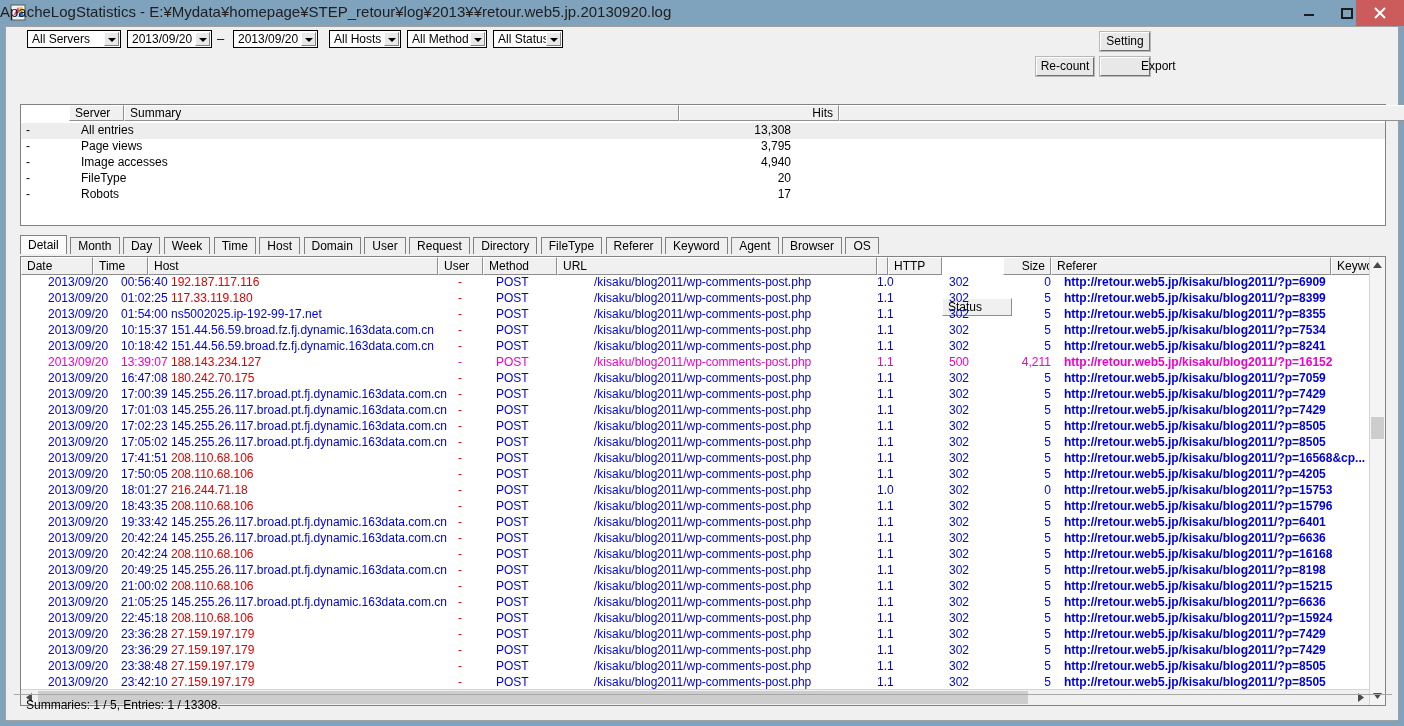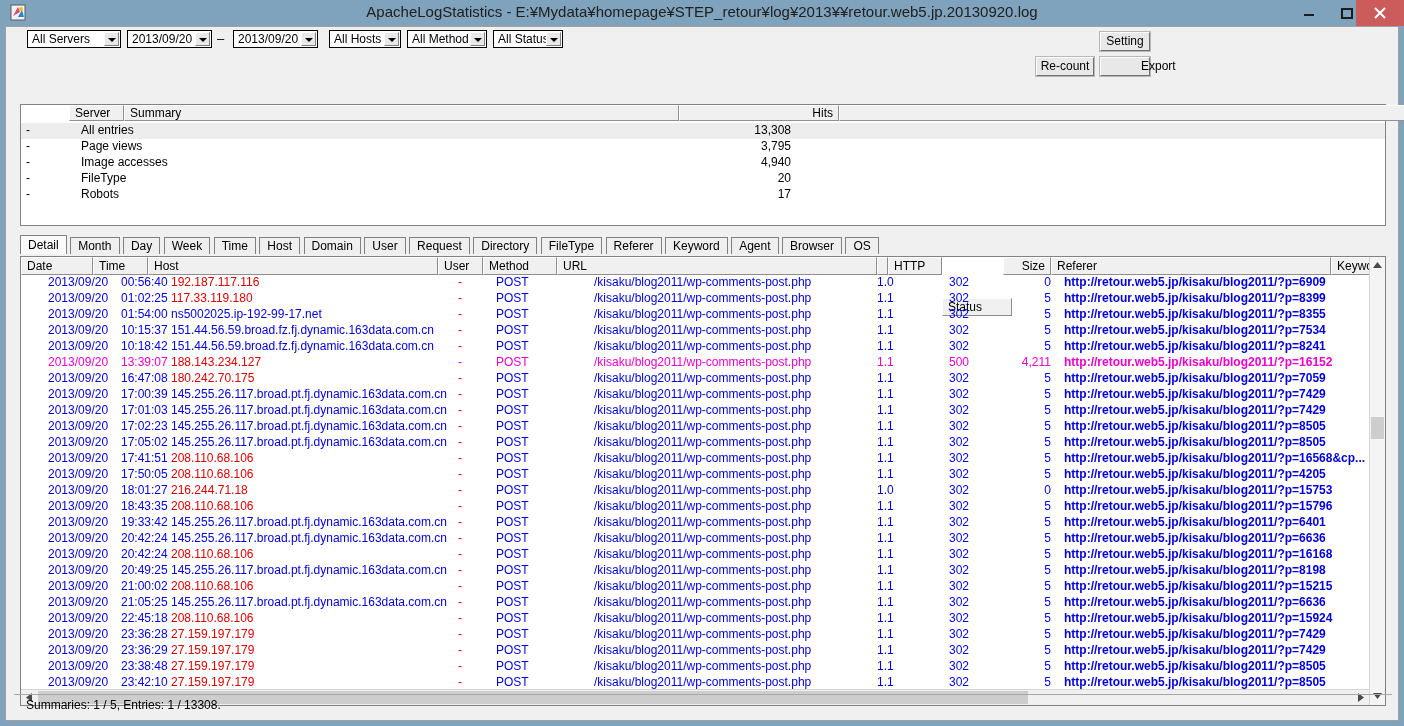--- a/index.html
+++ b/index.html
@@ -11,21 +11,21 @@
   }
   
   #titlebar{
     position:absolute;left:0;top:0;width:1404px;height:26px;
     background:#7fa3bd;
   }
   #app-icon{
     position:absolute;left:10px;top:4px;width:18px;height:18px;
   }
   #title-text{
-    position:absolute;left:0;top:3px;width:1404px;text-align:center;
+    position:absolute;left:0;top:3px;width:1404px;text-align:left;
     font-size:15px;color:#202020;white-space:nowrap;
     font-family:"Liberation Sans",sans-serif;
   }
   .wbtn{position:absolute;top:0;height:26px;width:38px;cursor:default;}
   #btn-min{right:76px;}
   #btn-max{right:38px;}
   #btn-close{right:0;background:#cc5b5b;width:48px;}
   .wbtn svg{position:absolute;left:50%;top:50%;transform:translate(-50%,-50%);}
   
   #client{

